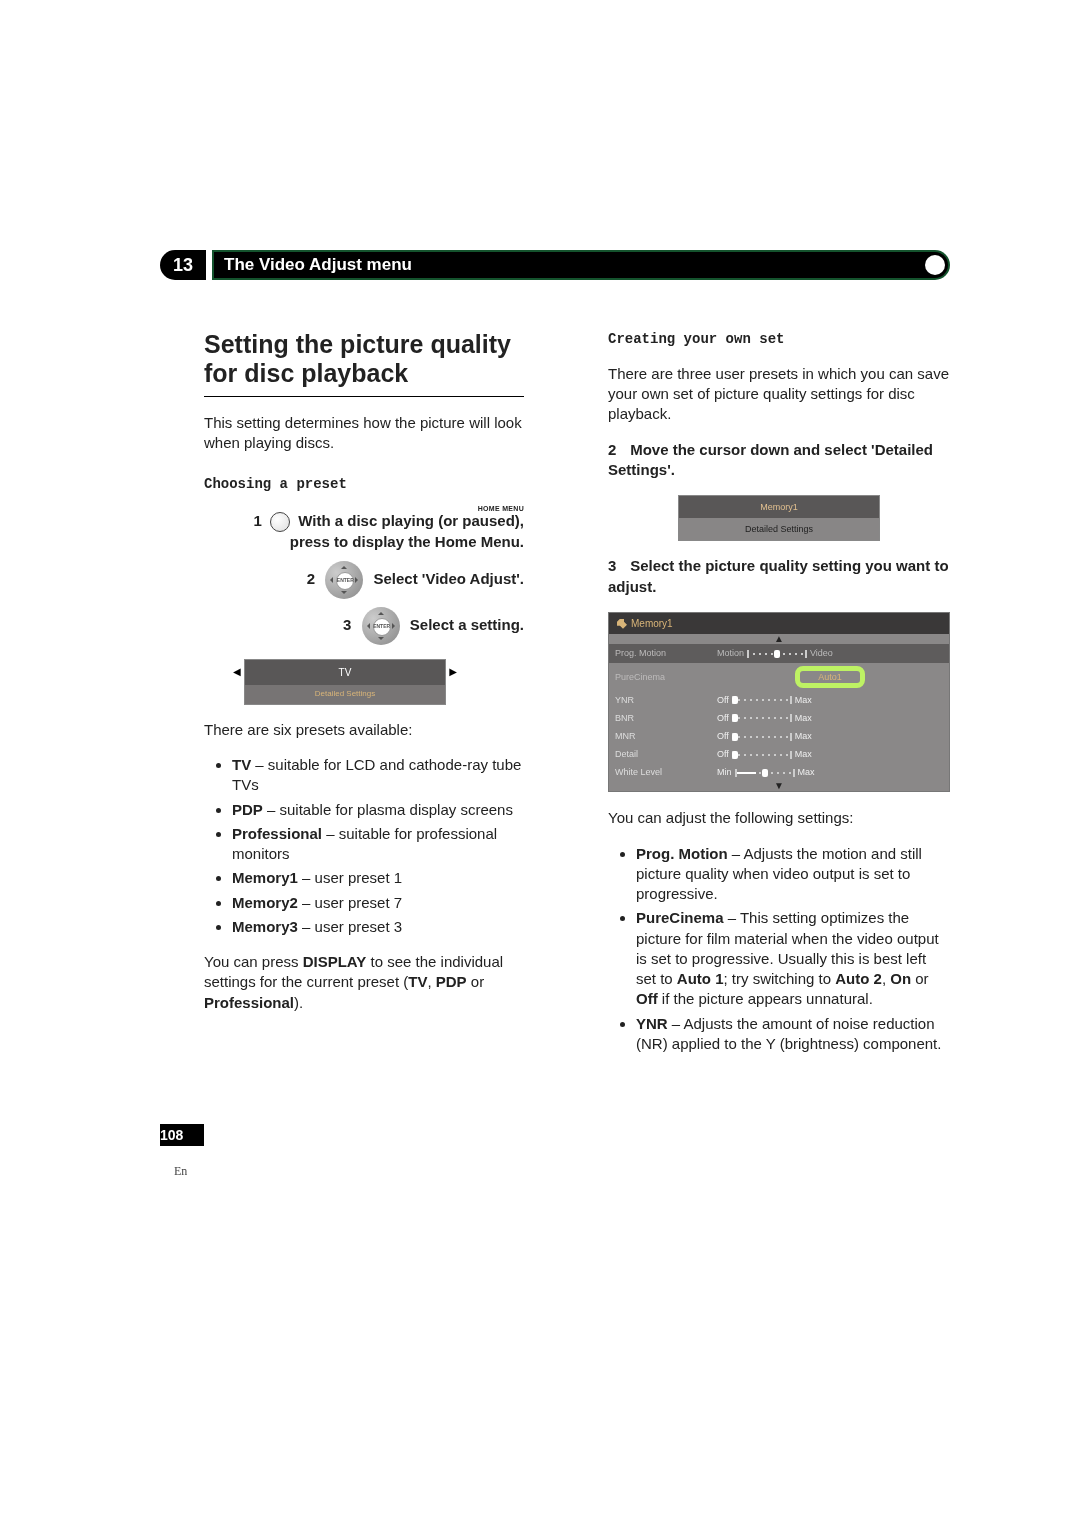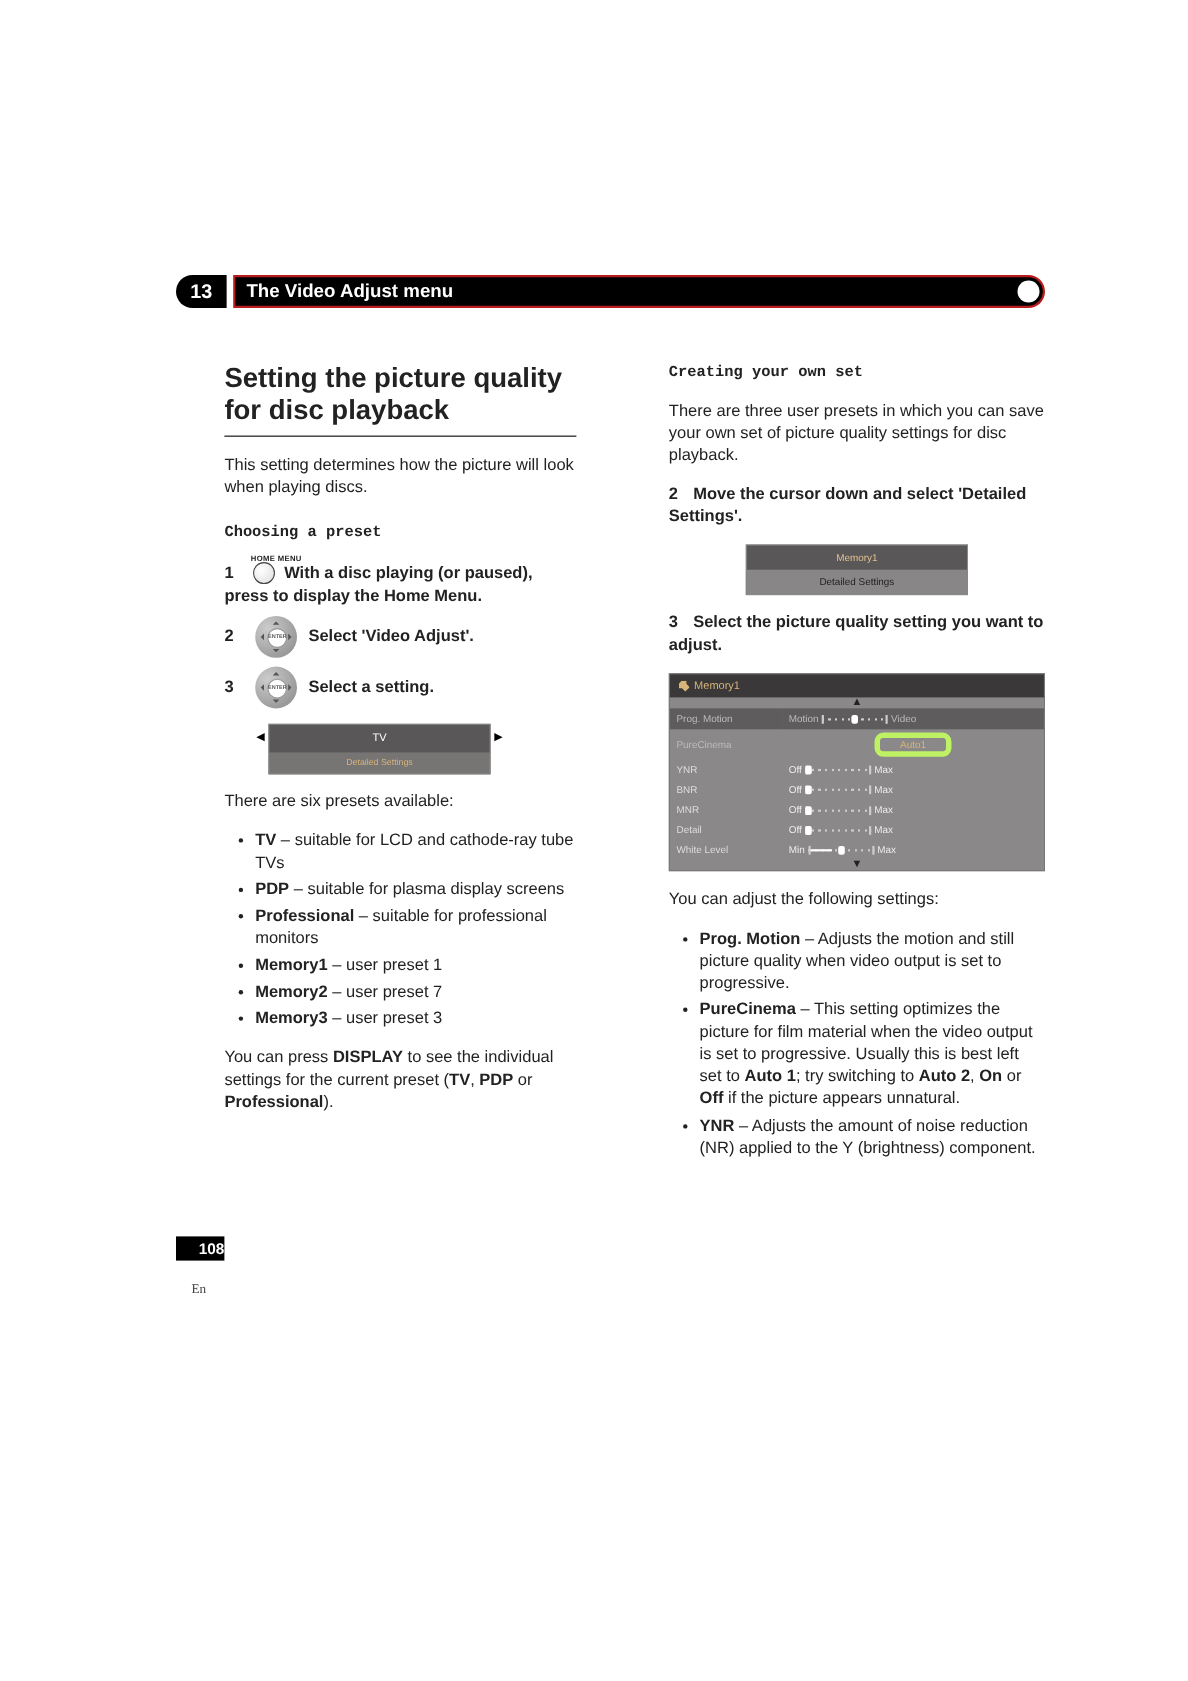--- a/index.html
+++ b/index.html
@@ -26,21 +26,21 @@
     font-weight: bold;
     font-size: 18px;
     width: 46px;
     display: flex;
     align-items: center;
     justify-content: center;
     border-radius: 15px 0 0 15px;
   }
   .chapter-title-wrap {
     flex: 1;
-    background: #b91c1c;
+    background: #14532d;
     border-radius: 0 15px 15px 0;
     padding: 2px;
     margin-left: 6px;
     display: flex;
     align-items: center;
   }
   .chapter-title-inner {
     background: #000;
     color: #fff;
     font-weight: bold;
@@ -83,20 +83,21 @@
     border-top: 1px solid #000;
     margin: 4px 0 16px 0;
   }
   h2.sub {
     font-size: 14px;
     margin: 22px 0 10px 0;
     font-family: Liberation Mono, monospace;
   }
   .step {
     margin: 8px 0;
+    text-align: right;
   }
   .step-num {
     font-weight: bold;
     display: inline-block;
     width: 18px;
   }
   .bold { font-weight: bold; }
   .italic { font-style: italic; }
   .homemenu-label {
     font-size: 7px;
@@ -292,21 +293,21 @@
     border-radius: 8px;
     padding: 0 18px;
     color: #d8b478;
     font-size: 9px;
   }
   .page-num {
     margin-top: 60px;
     width: 44px;
     background: #000;
     color: #fff;
-    text-align: right;
+    text-align: left;
     font-weight: bold;
     font-size: 14px;
     padding: 3px 0;
   }
   .lang {
     font-size: 12px;
     margin-left: 14px;
     color: #444;
     margin-top: 18px;
     font-family: Liberation Serif, serif;

